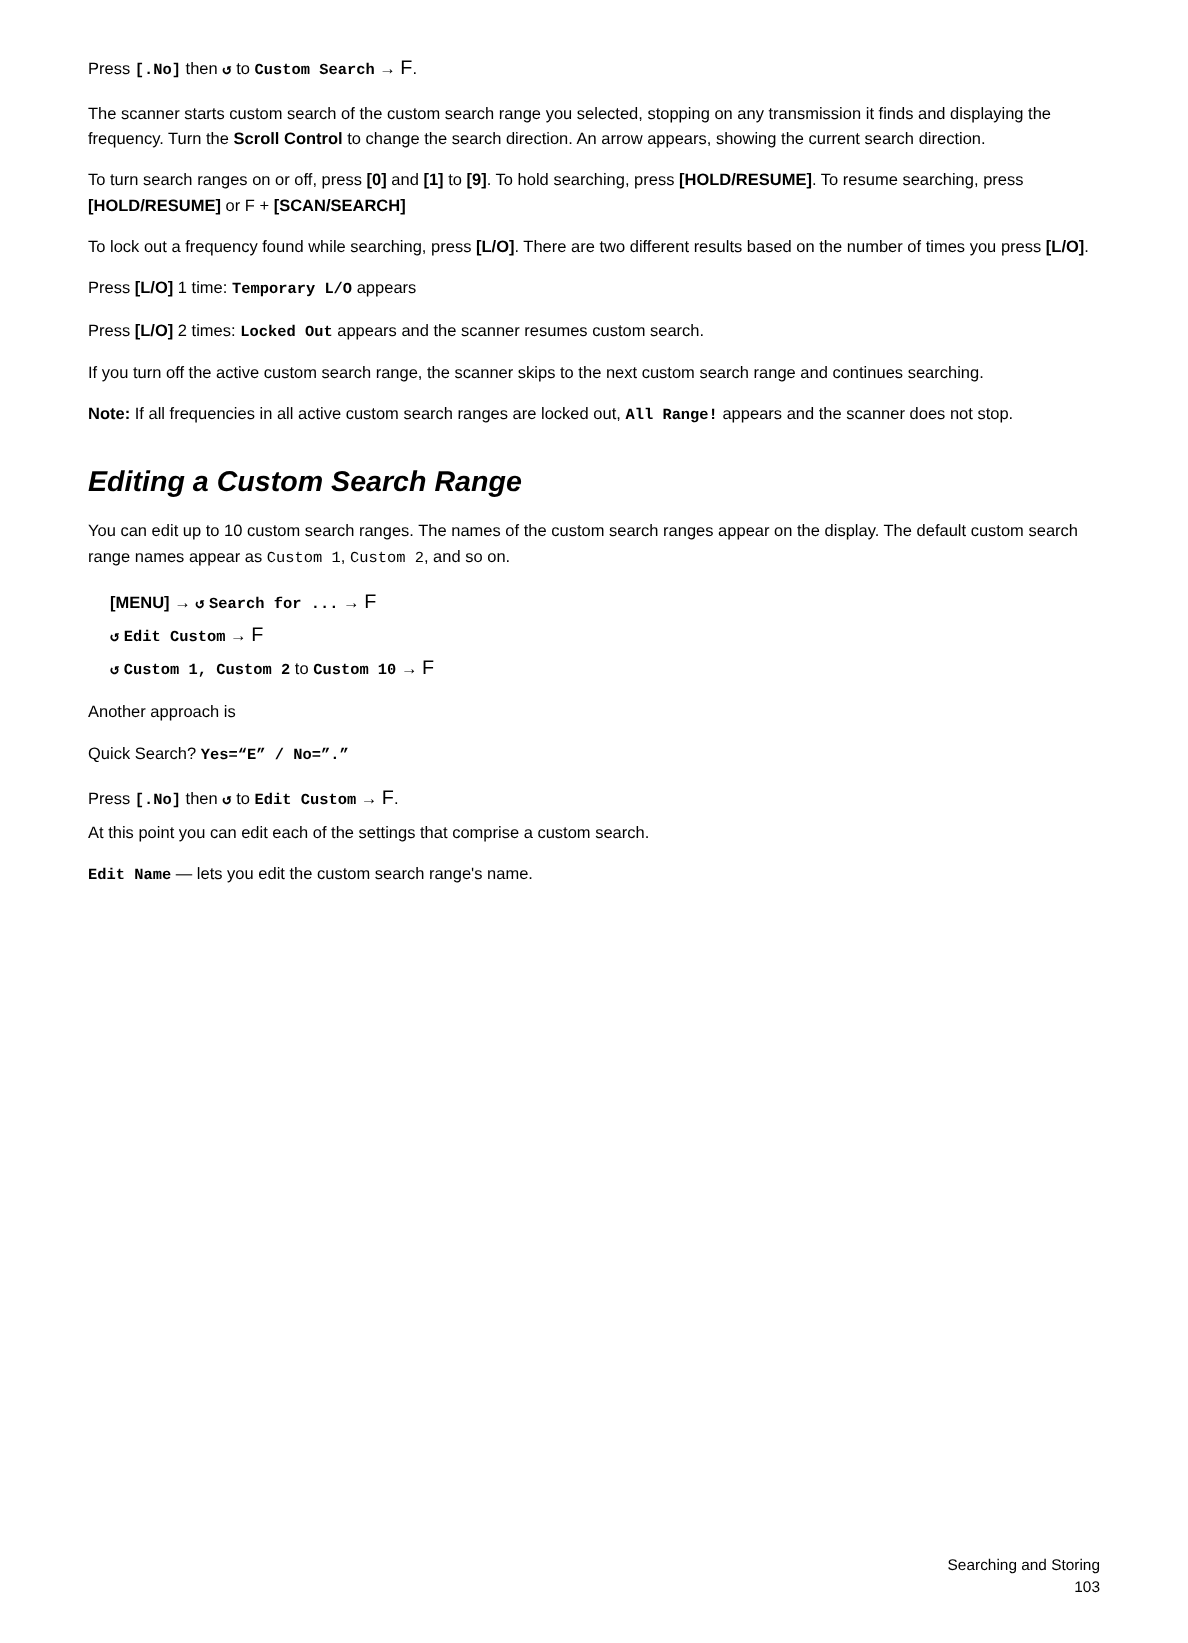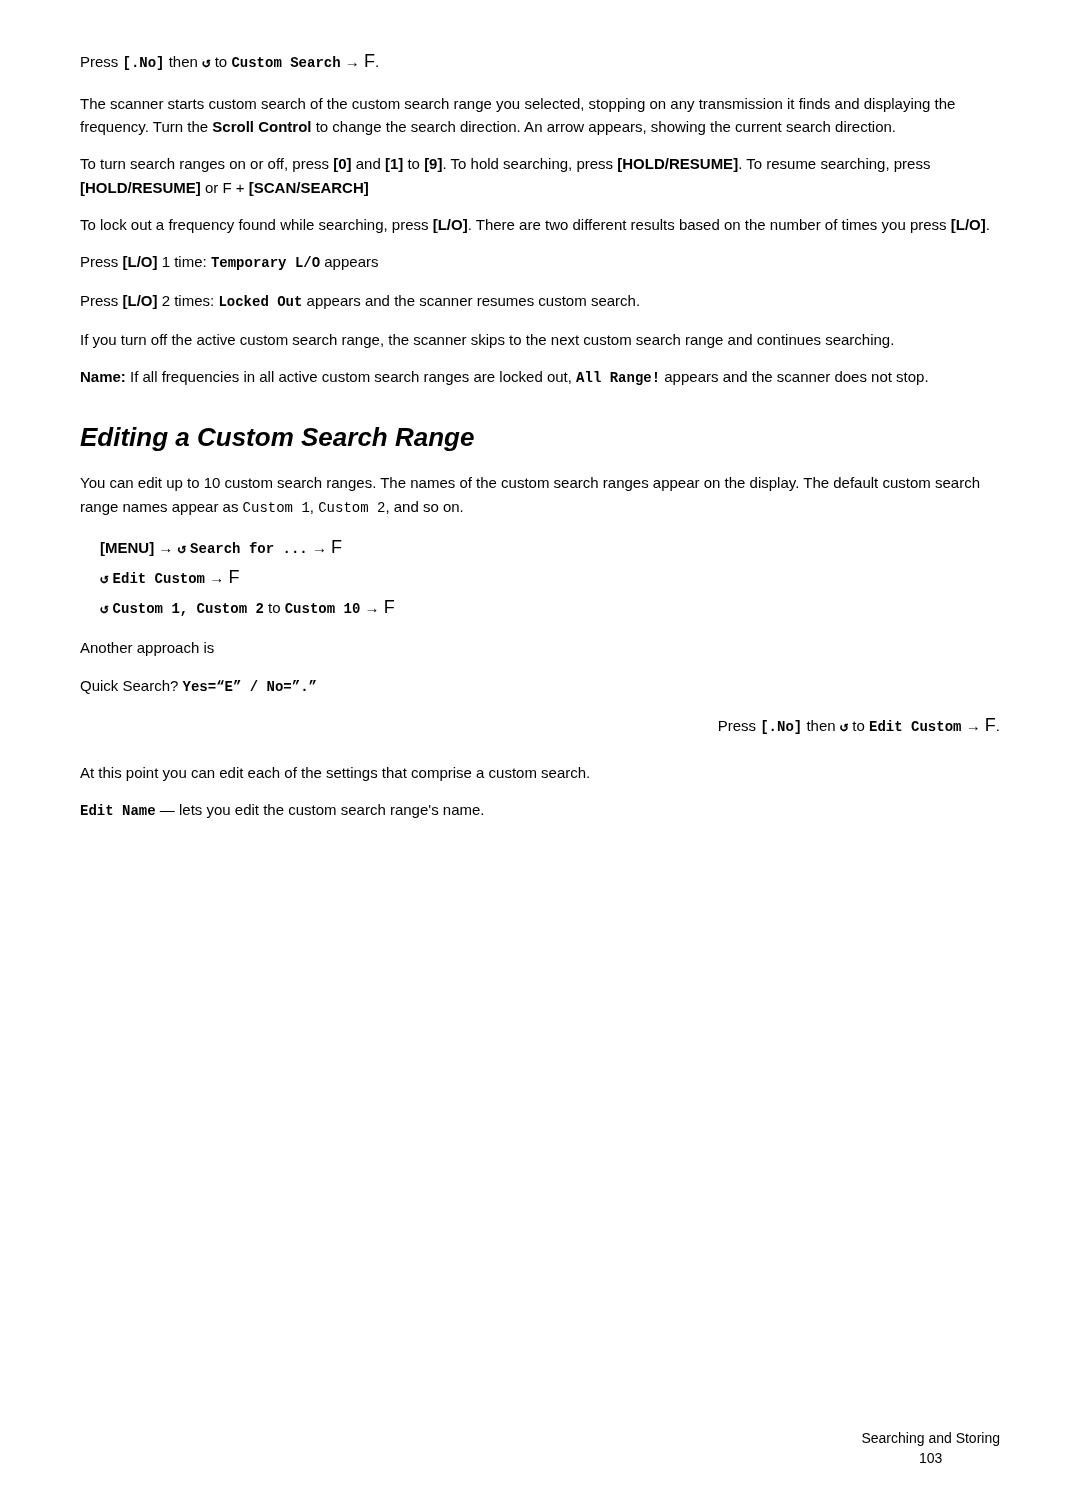--- a/index.html
+++ b/index.html
@@ -53,23 +53,23 @@
     }
 
     .instruction-block {
       margin-bottom: 14px;
       line-height: 1.65;
       margin-left: 20px;
     }
 
     .page-footer {
       position: absolute;
-      bottom: 28px;
+      bottom: 44px;
       right: 80px;
-      text-align: center;
+      text-align: right;
     }
 
     .footer-section-name {
       font-size: 14px;
       color: #000;
       margin-bottom: 4px;
     }
 
     .footer-page-number {
       font-size: 14px;
@@ -123,21 +123,21 @@
 
   <p>
     Press <strong>[L/O]</strong> 2 times: <span class="mono bold">Locked Out</span> appears and the scanner resumes custom search.
   </p>
 
   <p>
     If you turn off the active custom search range, the scanner skips to the next custom search range and continues searching.
   </p>
 
   <p>
-    <strong>Name:</strong> If all frequencies in all active custom search ranges are locked out, <span class="mono bold">All Range!</span> appears and the scanner does not stop.
+    <strong>Note:</strong> If all frequencies in all active custom search ranges are locked out, <span class="mono bold">All Range!</span> appears and the scanner does not stop.
   </p>
 
   <h2 class="section-heading">Editing a Custom Search Range</h2>
 
   <p>
     You can edit up to 10 custom search ranges. The names of the custom search ranges appear on the display. The default custom search range names appear as <span class="mono">Custom 1</span>, <span class="mono">Custom 2</span>, and so on.
   </p>
 
   <div class="instruction-block">
     <span>
@@ -153,21 +153,21 @@
     </span>
   </div>
 
   <p>Another approach is</p>
 
 
   <p>
     Quick Search? <span class="mono bold">Yes=“E” / No=”.”</span>
   </p>
 
-  <p class="press-line" style="margin-bottom: 21px; text-align: right;">
+  <p class="press-line" style="margin-bottom: 6px;">
     Press <span class="mono bold">[.No]</span> then <span class="mono bold">↺</span> to <span class="mono bold">Edit Custom</span> → <span class="large-f bold">F</span>.
   </p>
 
   <p>At this point you can edit each of the settings that comprise a custom search.</p>
 
   <p>
     <span class="mono bold">Edit Name</span> — lets you edit the custom search range's name.
   </p>
 
 </div>

